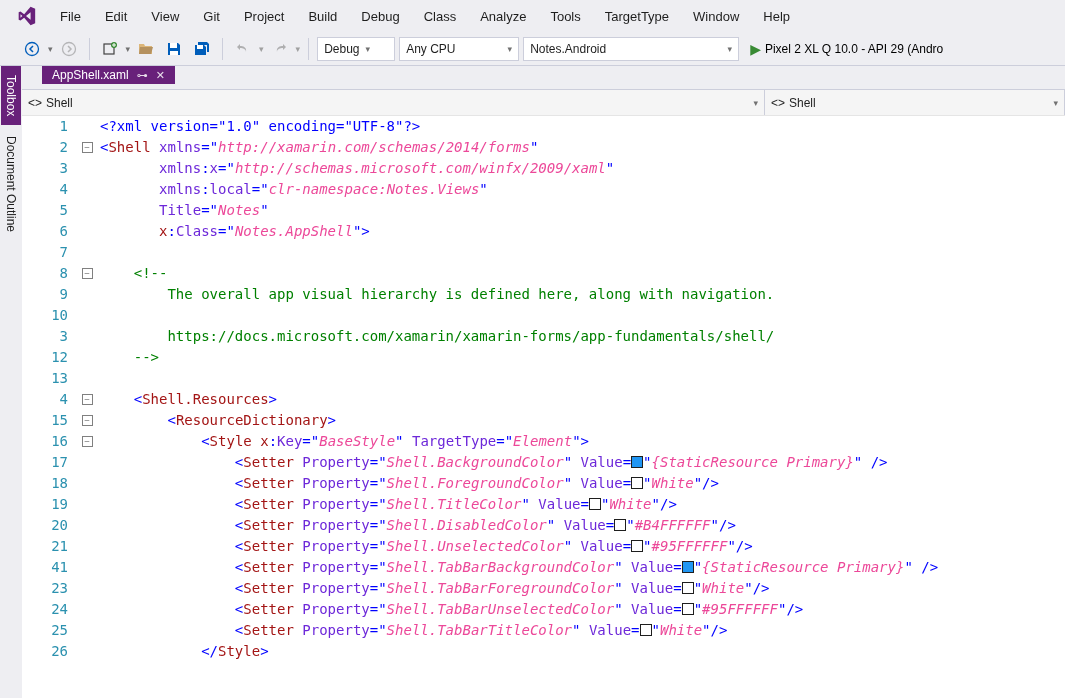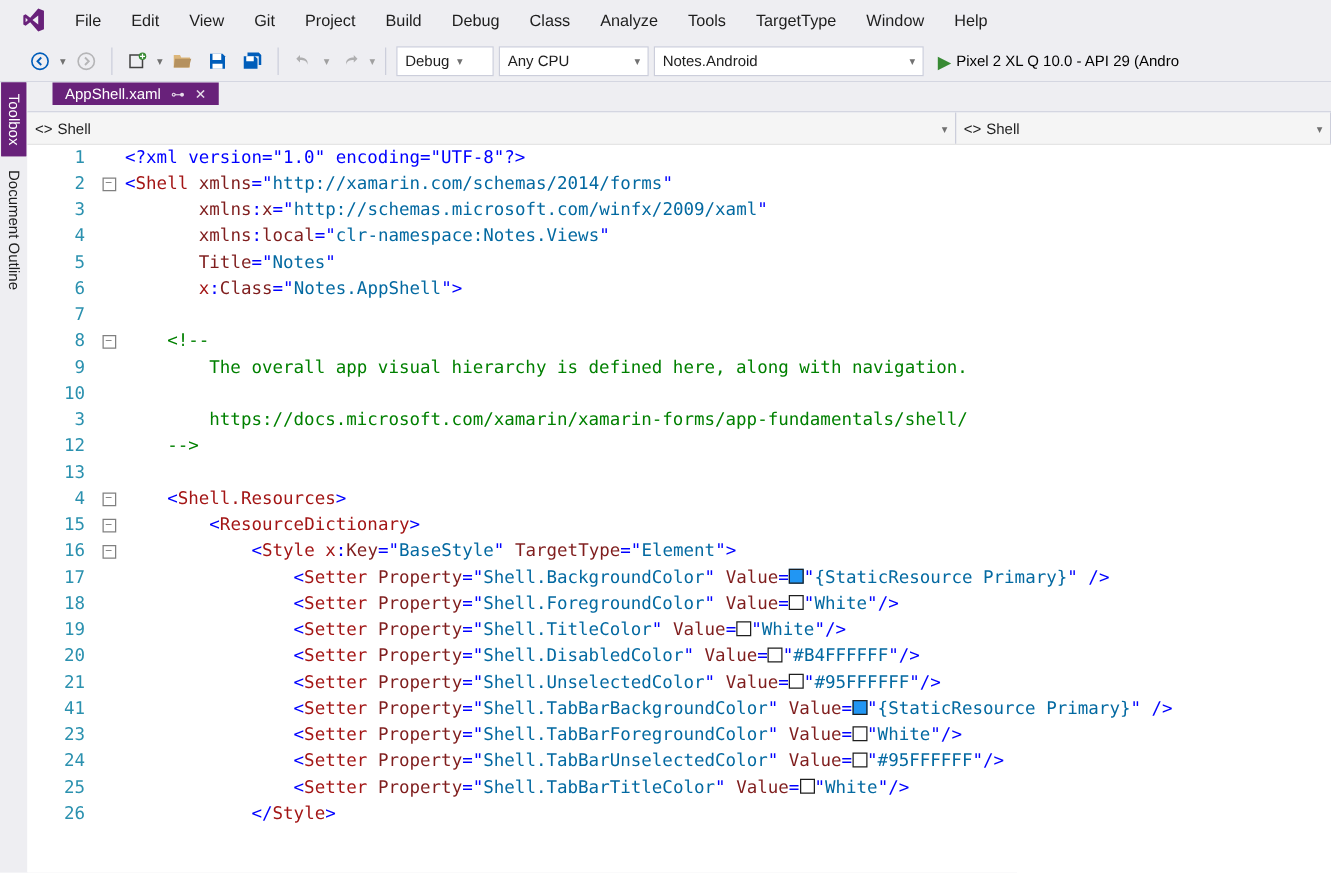--- a/index.html
+++ b/index.html
@@ -28,22 +28,22 @@
 .navbox .caret { margin-left:auto; font-size:9px; color:#717171; }
 .code { flex:1; background:#fff; overflow:auto; display:flex; font-family:Consolas,monospace; font-size:14px; line-height:21px; }
 .gutter { width:56px; text-align:right; color:#2b91af; padding-right:10px; user-select:none; background:#fff; }
 .gutter div { height:21px; }
 .fold { width:18px; color:#808080; font-size:10px; text-align:center; }
 .fold div { height:21px; display:flex; align-items:center; justify-content:center; }
 .foldbox { width:11px; height:11px; border:1px solid #808080; display:inline-flex; align-items:center; justify-content:center; font-size:9px; line-height:1; background:#fff; }
 .lines { flex:1; white-space:pre; padding-left:4px; }
 .lines div { height:21px; }
 .c-tag { color:#a31515; }
-.c-attr { color:#7f1d1d; }
-.c-str { color:#0369a1; }
+.c-attr { color:#6d28d9; }
+.c-str { color:#ec4899;font-style:italic; }
 .c-cmnt { color:#008000; }
 .c-decl { color:#0000ff; }
 .c-pfx { color:#a31515; }
 .swatch { display:inline-block; width:12px; height:12px; border:1px solid #1e1e1e; vertical-align:-1px; }
 </style>
 </head>
 <body>
 
 <div class="menubar">
   <div class="vslogo">

